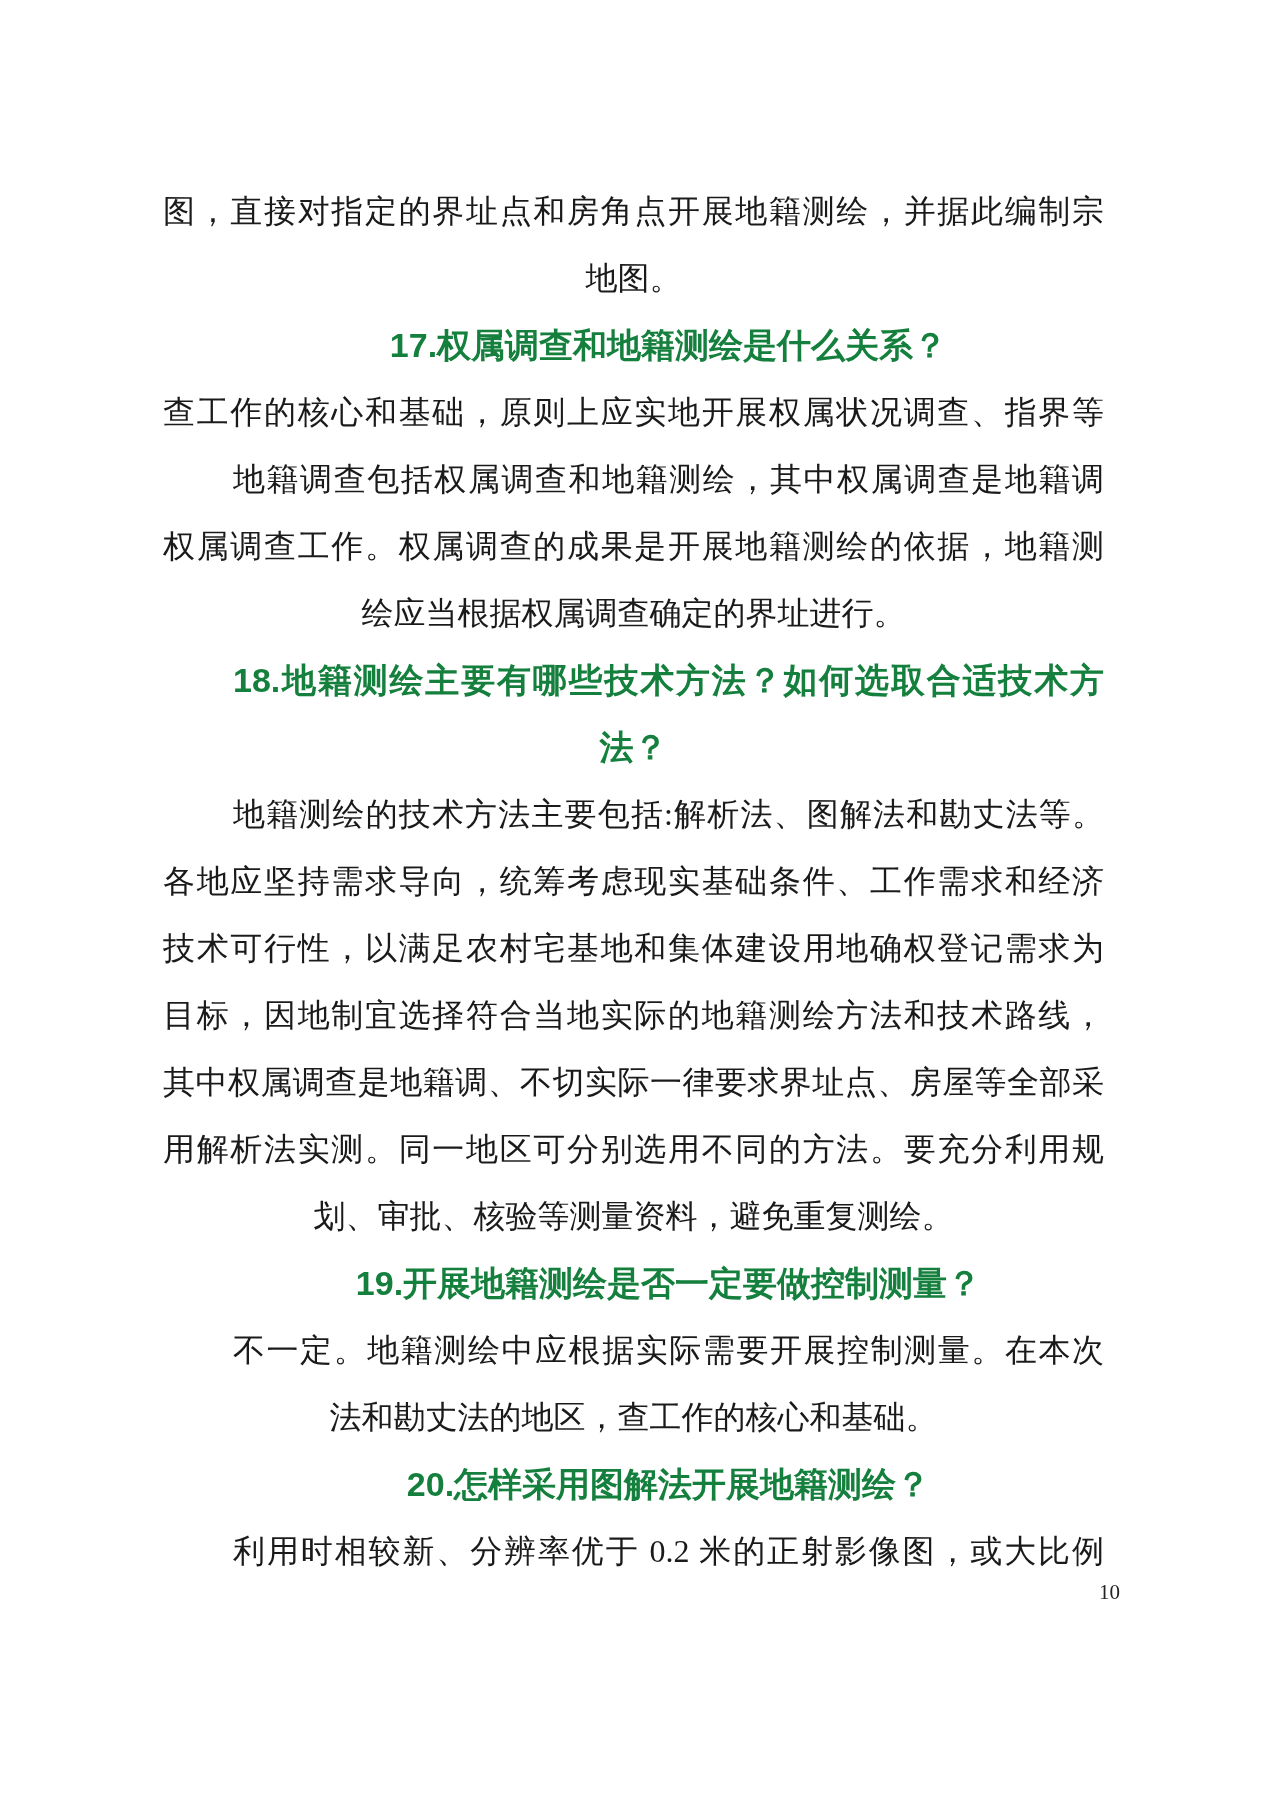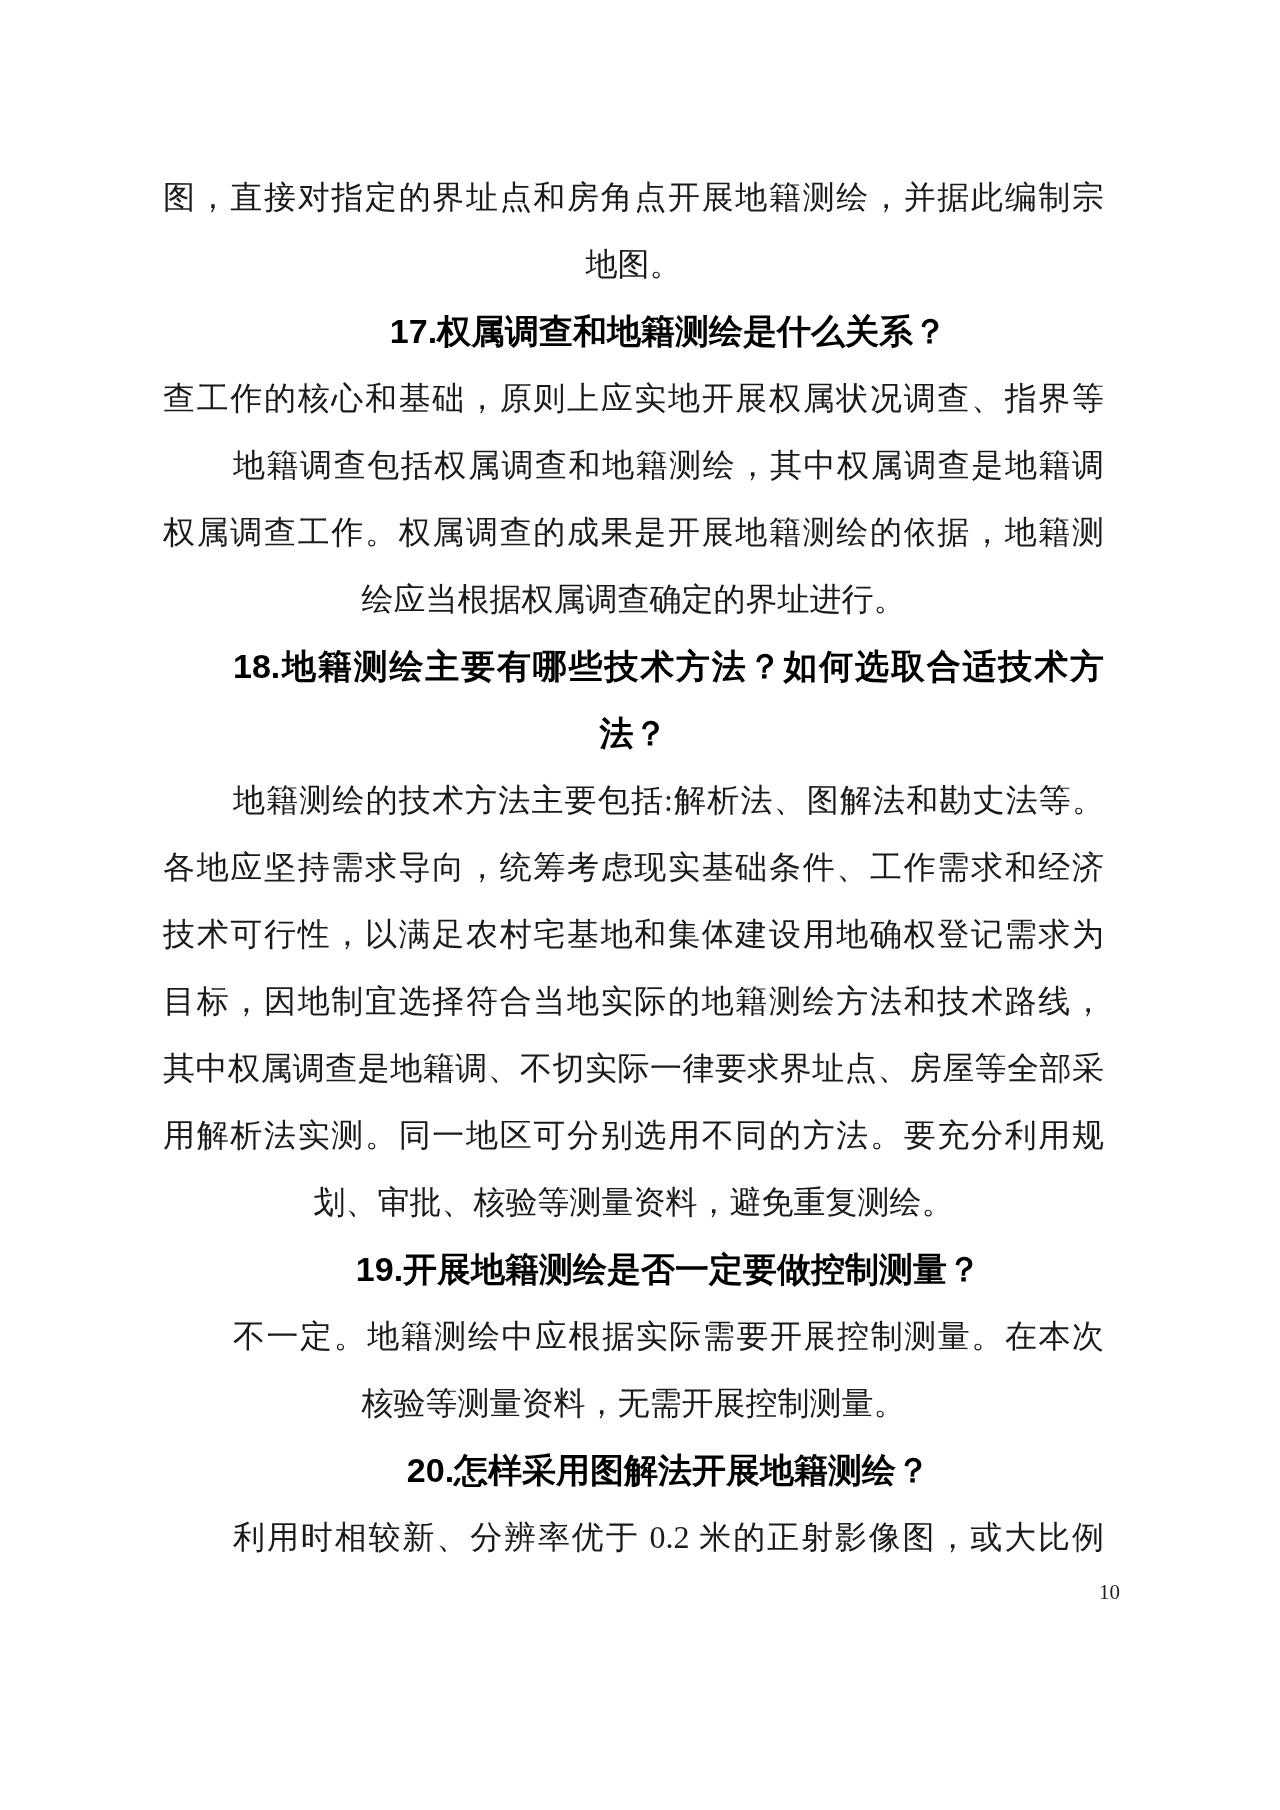--- a/index.html
+++ b/index.html
@@ -11,21 +11,21 @@
     position: relative;
     width: 1280px;
     height: 1810px;
     background: #ffffff;
     color: #000000;
     font-family: "Liberation Serif", "DejaVu Serif", serif;
     overflow: hidden;
   }
   .content {
     position: absolute;
-    top: 164px;
+    top: 178px;
     left: 163px;
     width: 941px;
   }
   .line {
     height: 67px;
     line-height: 67px;
     font-size: 32px;
     overflow: hidden;
     text-align: center;
     color: #1a1a1a;
@@ -37,21 +37,21 @@
     text-justify: distribute;
   }
   
   .indent {
     text-indent: 70px;
   }
   
   .h {
     font-weight: bold;
     font-size: 34px;
-    color: #000000;
+    color: #15803d;
     font-family: "Liberation Sans", "DejaVu Sans", sans-serif;
   }
   .pagenum {
     position: absolute;
     top: 1576px;
     right: 160px;
     font-size: 21px;
     line-height: 32px;
     color: #222222;
     font-family: "Liberation Serif", "DejaVu Serif", serif;
@@ -73,18 +73,18 @@
     <div class="line h">法？</div>
     <div class="line j indent">地籍测绘的技术方法主要包括:解析法、图解法和勘丈法等。</div>
     <div class="line j">各地应坚持需求导向，统筹考虑现实基础条件、工作需求和经济</div>
     <div class="line j">技术可行性，以满足农村宅基地和集体建设用地确权登记需求为</div>
     <div class="line j">目标，因地制宜选择符合当地实际的地籍测绘方法和技术路线，</div>
     <div class="line j">其中权属调查是地籍调、不切实际一律要求界址点、房屋等全部采</div>
     <div class="line j">用解析法实测。同一地区可分别选用不同的方法。要充分利用规</div>
     <div class="line">划、审批、核验等测量资料，避免重复测绘。</div>
     <div class="line h indent">19.开展地籍测绘是否一定要做控制测量？</div>
     <div class="line j indent">不一定。地籍测绘中应根据实际需要开展控制测量。在本次</div>
-    <div class="line">核验等测量资料，无需开展控制测量。</div>
+    <div class="line">法和勘丈法的地区，查工作的核心和基础。</div>
     <div class="line h indent">20.怎样采用图解法开展地籍测绘？</div>
     <div class="line j indent">利用时相较新、分辨率优于 0.2 米的正射影像图，或大比例</div>
   </div>
   <div class="pagenum">10</div>
 </div>
 
 </body></html>

